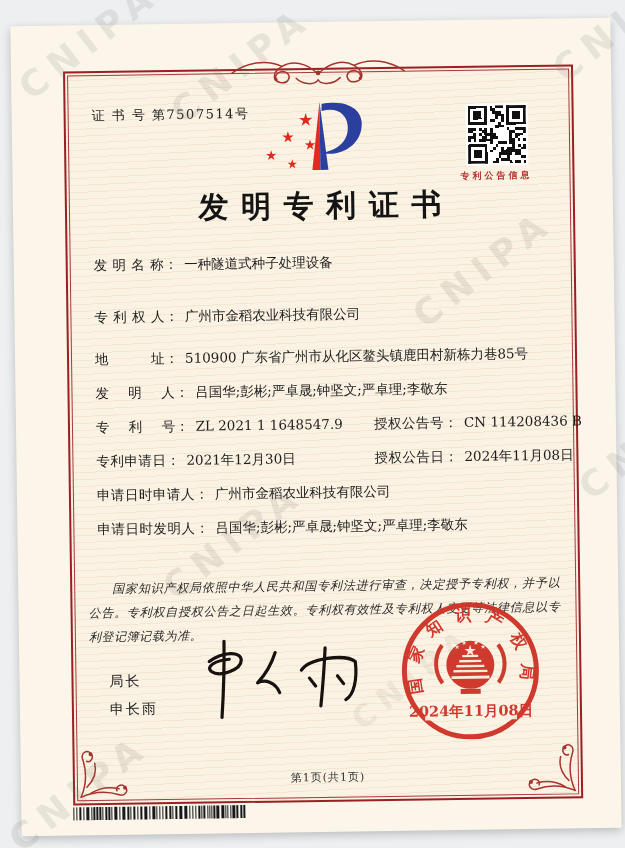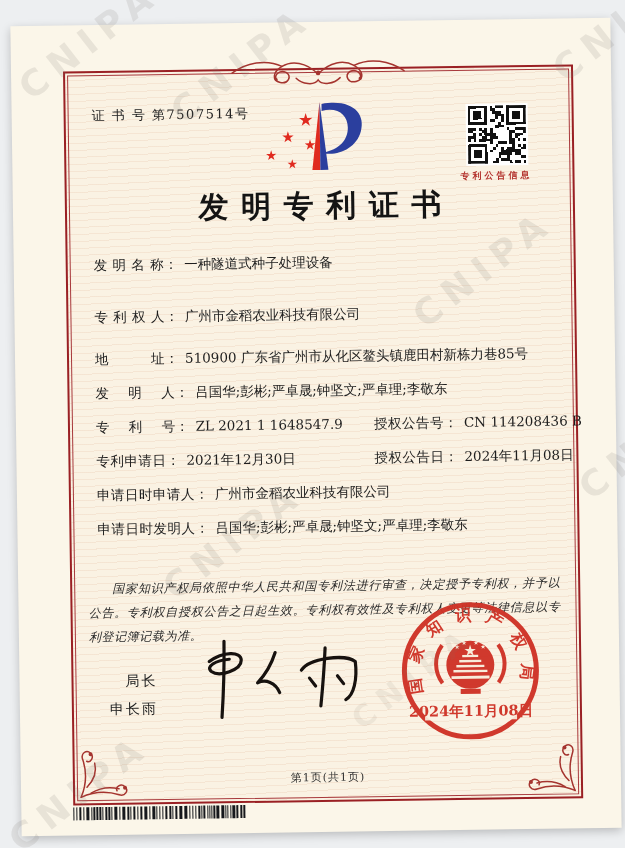--- a/index.html
+++ b/index.html
@@ -24,21 +24,21 @@
   .row{position:absolute;left:26px;font-size:13.5px;color:#1e1e1e;white-space:nowrap;}
   .row .lbl{letter-spacing:.5px;}
   .row .val{margin-left:6px;}
   .col2{position:absolute;left:278px;top:0;}
   .r0{top:184px;} .r1{top:236px;} .r2{top:278px;} .r3{top:312px;}
   .r4{top:346px;} .r5{top:380px;} .r6{top:414px;} .r7{top:448px;}
 
   .statement{position:absolute;left:16px;top:504px;width:472px;font-size:12px;line-height:24px;
              color:#2b2b2b;font-style:italic;letter-spacing:.6px;text-indent:2em;text-align:justify;}
 
-  .signer{position:absolute;left:36px;top:594px;font-size:14px;color:#222;line-height:28px;letter-spacing:2px;text-align:right;}
+  .signer{position:absolute;left:36px;top:594px;font-size:14px;color:#222;line-height:28px;letter-spacing:2px;}
   .autograph{position:absolute;left:106px;top:562px;width:190px;height:92px;}
 
   .seal{position:absolute;left:322px;top:528px;width:150px;height:150px;opacity:.96;}
   .page-footer{position:absolute;left:0;top:700px;width:100%;text-align:center;font-size:11px;color:#333;letter-spacing:1px;}
 
   .barcode{position:absolute;left:52px;top:782px;width:178px;height:13px;display:flex;align-items:stretch;}
   .barcode i{display:block;height:100%;}
 
   .ornament-top{position:absolute;left:50%;top:-18px;transform:translateX(-50%);width:184px;height:38px;}
   .ornament-corner{position:absolute;width:58px;height:58px;}

